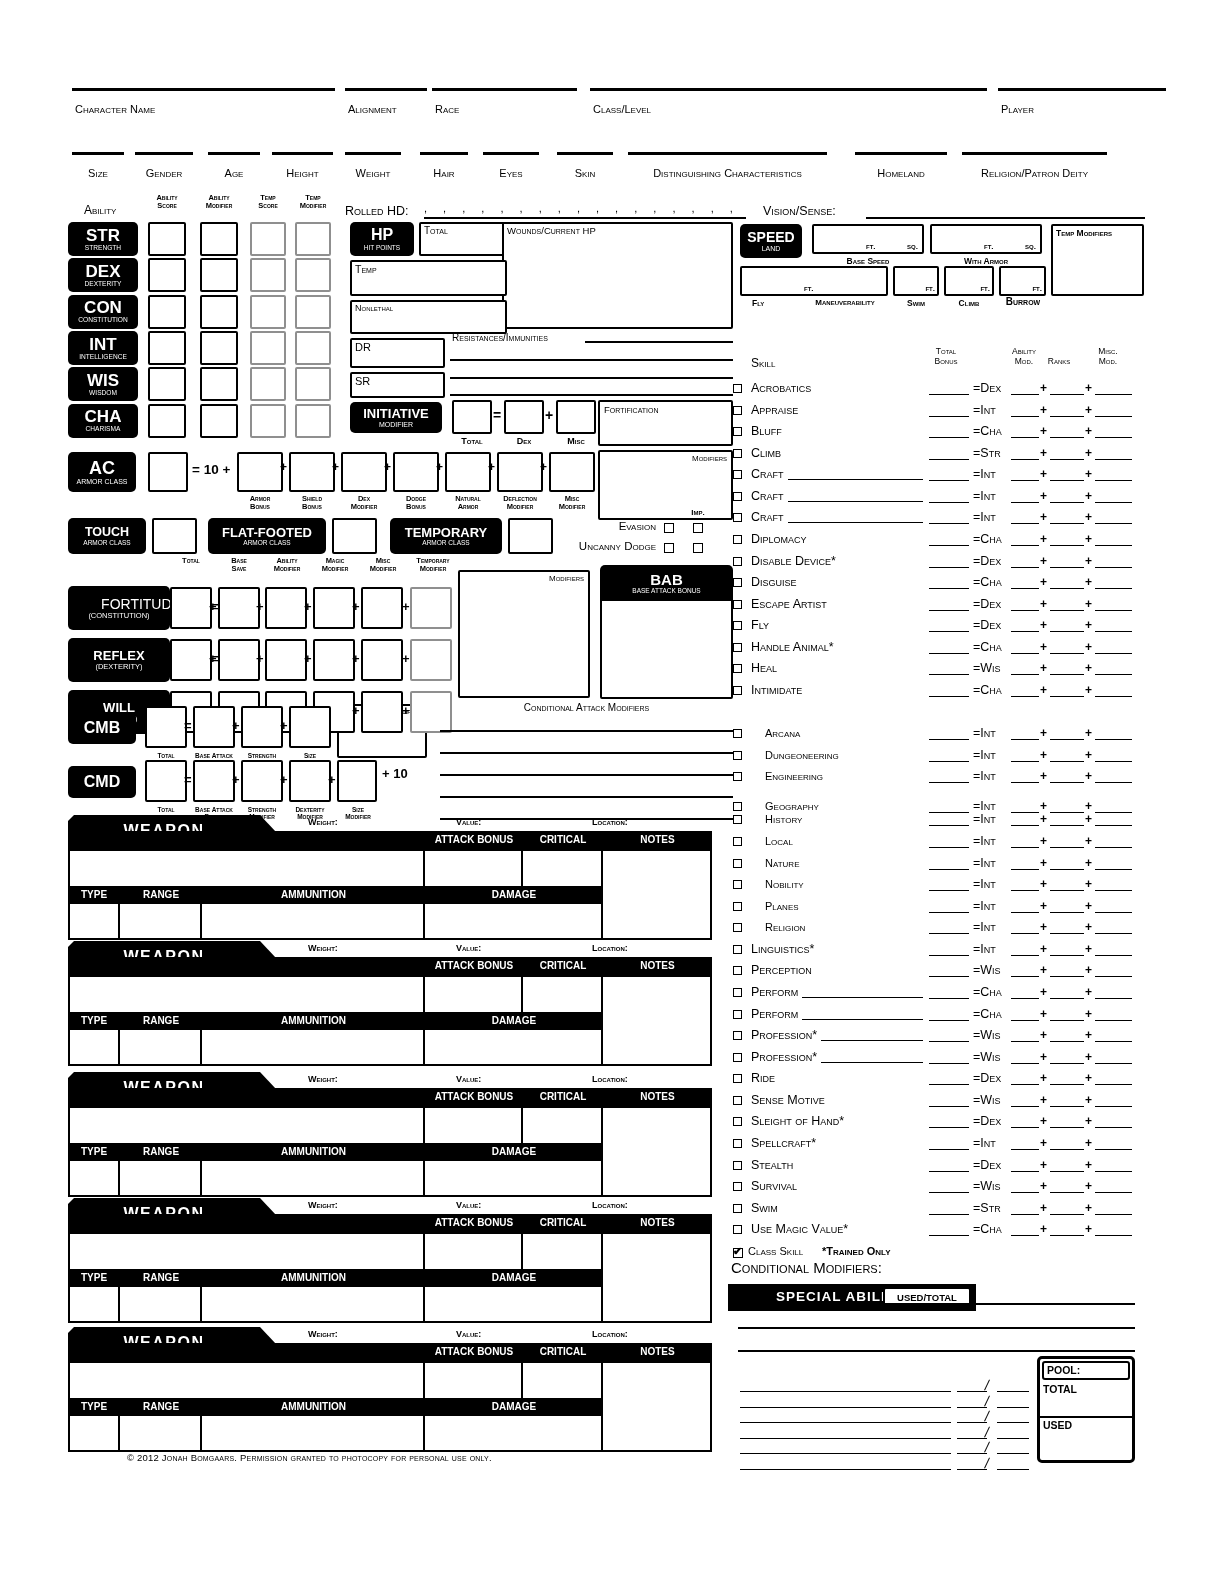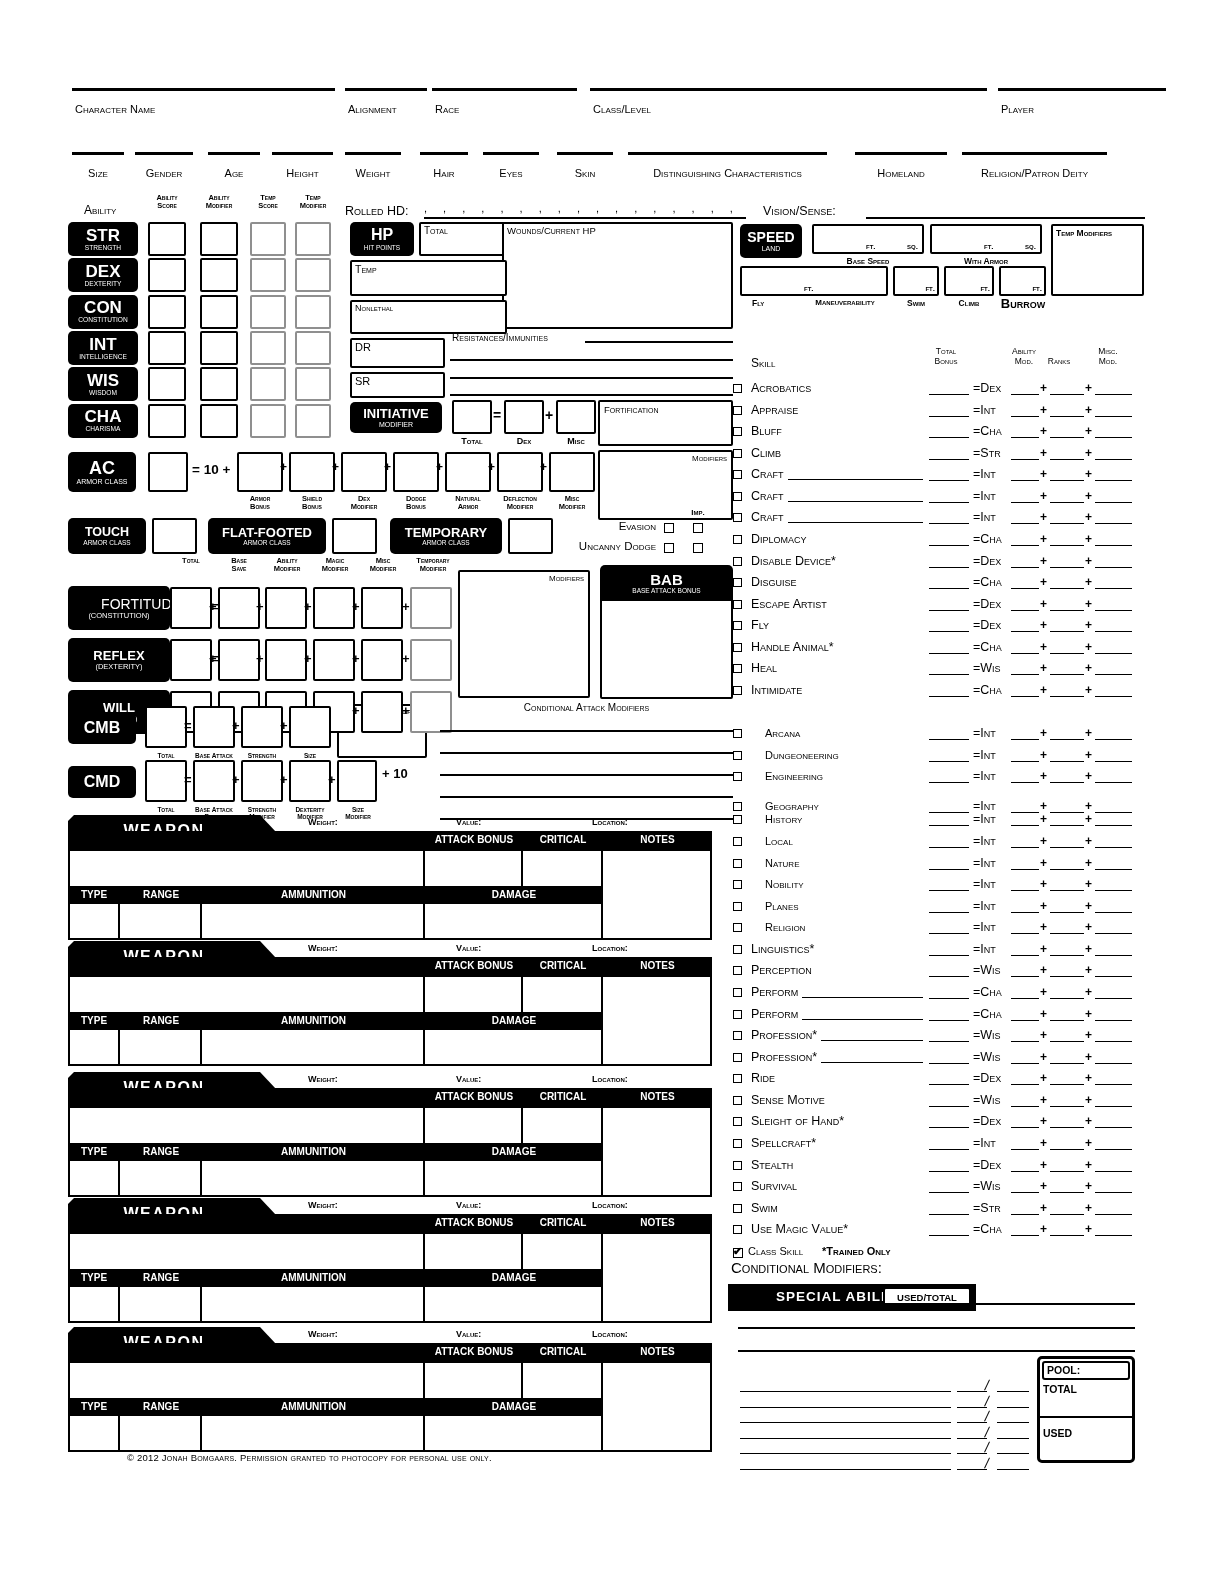--- a/index.html
+++ b/index.html
@@ -67,21 +67,21 @@
     <span class="a b" style="right:2px;bottom:1px;font-size:8px;">ft.</span>
   </div>
   <div class="a b cen" style="left:886px;top:298px;width:60px;font-size:8.5px;">Swim</div>
   <div class="a bx" style="left:944px;top:266px;width:50px;height:30px;">
     <span class="a b" style="right:2px;bottom:1px;font-size:8px;">ft.</span>
   </div>
   <div class="a b cen" style="left:939px;top:298px;width:60px;font-size:8.5px;">Climb</div>
   <div class="a bx" style="left:999px;top:266px;width:47px;height:30px;">
     <span class="a b" style="right:2px;bottom:1px;font-size:8px;">ft.</span>
   </div>
-  <div class="a b cen" style="left:992px;top:296px;width:62px;font-size:13px;">Burrow</div>
+  <div class="a b cen" style="left:992px;top:296px;width:62px;font-size:10px;">Burrow</div>
 
   <div class="a bk" style="left:350px;top:402px;width:92px;height:31px;">
     <span class="b" style="font-size:13px;">INITIATIVE</span>
     <span style="font-size:7px;margin-top:1px;">MODIFIER</span>
   </div>
   <div class="a bx" style="left:452px;top:400px;width:40px;height:34px;"></div>
   <div class="a b" style="left:493px;top:407px;font-size:14px;">=</div>
   <div class="a bx" style="left:504px;top:400px;width:40px;height:34px;"></div>
   <div class="a b" style="left:545px;top:407px;font-size:14px;">+</div>
   <div class="a bx" style="left:556px;top:400px;width:40px;height:34px;"></div>
@@ -147,21 +147,21 @@
 
   <div class="a bk" style="left:728px;top:1284px;width:248px;height:27px;border-radius:0;">
     <span class="a cen b" style="left:15px;top:6px;width:210px;font-size:13.5px;letter-spacing:1px;">SPECIAL ABILITIES</span>
     <span class="a cen" style="right:5px;top:3px;width:88px;height:19px;background:#fff;color:#000;border:2px solid #000;border-radius:3px;font-size:9.5px;font-weight:bold;line-height:17px;">USED/TOTAL</span>
   </div>
   <div id="specialrows"></div>
 
   <div class="a" style="left:1037px;top:1356px;width:98px;height:107px;border:3px solid #000;border-radius:5px;background:#fff;">
     <div style="margin:2px;border:2px solid #000;border-radius:3px;height:15px;font-size:10.5px;font-weight:bold;padding-left:3px;line-height:14px;">POOL:</div>
     <div style="height:32px;border-bottom:2.5px solid #000;font-size:10.5px;font-weight:bold;padding:1px 3px;">TOTAL</div>
-    <div style="height:46px;font-size:10.5px;font-weight:bold;padding:9px 3px;">USED</div>
+    <div style="height:46px;font-size:10.5px;font-weight:bold;padding:1px 3px;">USED</div>
   </div>
 
   <div class="a" style="left:127px;top:1452px;font-size:9.5px;letter-spacing:0.2px;">© 2012 Jonah Bomgaars. Permission granted to photocopy for personal use only.</div>
 
 <div class="a" style="left: 72px; top: 88px; width: 263px;">
       <div class="a" style="left: 0px; top: 0px; width: 100%; border-top: 3px solid rgb(0, 0, 0); height: 14px;"></div>
       <div class="a" style="left: 3px; top: 15px; font-size: 11px;">Character Name</div>
     </div>
     <div class="a" style="left: 345px; top: 88px; width: 82px;">
       <div class="a" style="left: 0px; top: 0px; width: 100%; border-top: 3px solid rgb(0, 0, 0); height: 14px;"></div>

